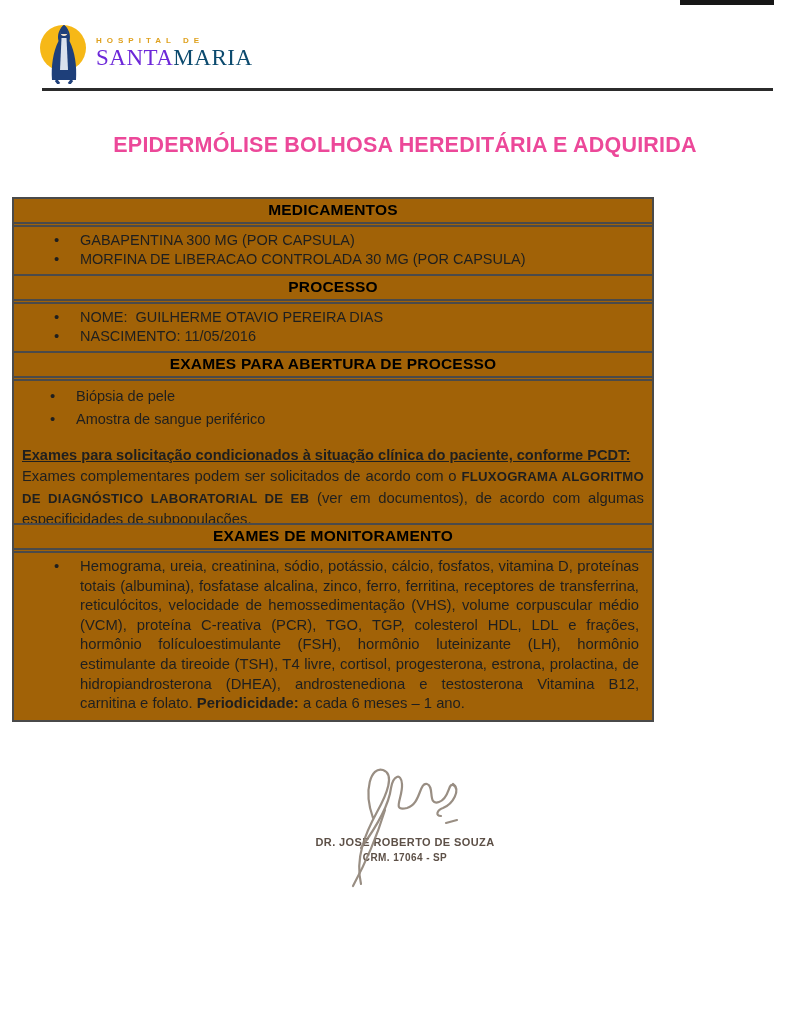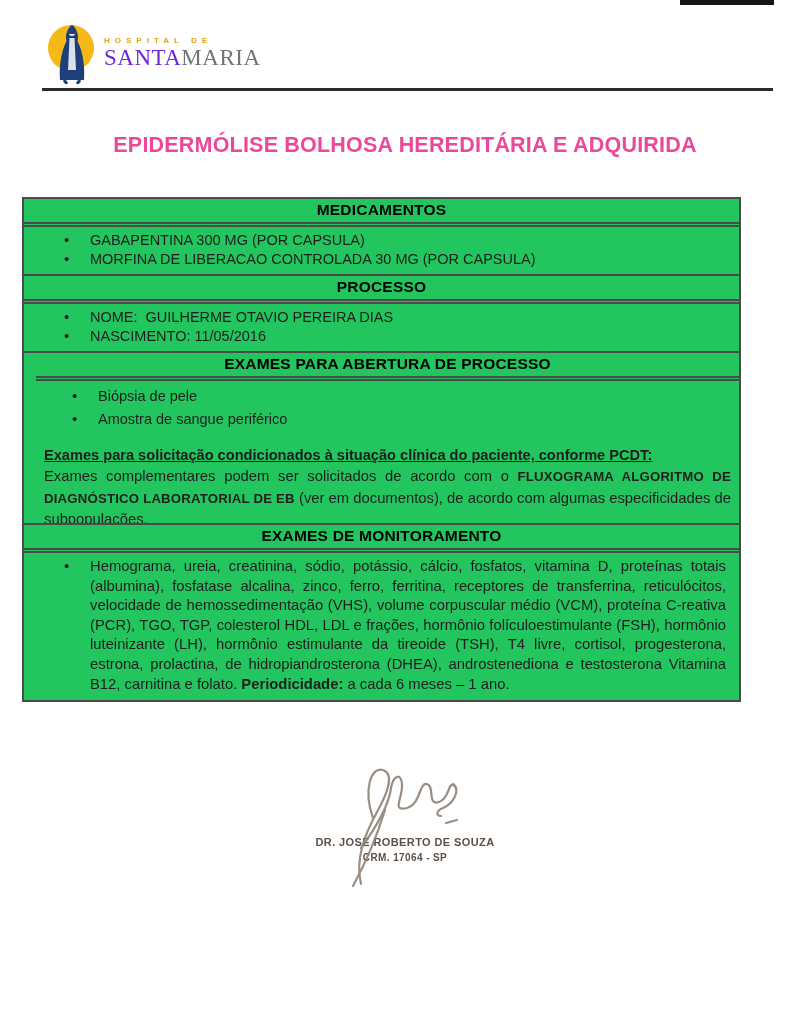--- a/index.html
+++ b/index.html
@@ -4,38 +4,38 @@
 <style>
   * { margin:0; padding:0; box-sizing:border-box; }
   html,body { background:#ffffff; }
   .page {
     position:relative; width:810px; height:1024px; background:#ffffff;
     font-family:"Liberation Sans", sans-serif; color:#1f1f1f; overflow:hidden;
   }
   .redact-bar { position:absolute; left:680px; top:0; width:94px; height:5px; background:#161616; }
 
   
-  .logo { position:absolute; left:48px; top:22px; width:300px; height:62px; }
+  .logo { position:absolute; left:40px; top:22px; width:300px; height:62px; }
   .logo-circle { position:absolute; left:0; top:3px; width:46px; height:46px; border-radius:50%; background:#F6B817; }
   .logo-figure { position:absolute; left:6px; top:0; width:36px; height:62px; }
   .logo-text { position:absolute; left:56px; top:14px; }
   .logo-top { font-size:8px; font-weight:700; letter-spacing:5px; color:#DFA11E; margin-bottom:1px; }
   .logo-name { font-family:"Liberation Serif", serif; font-size:23px; letter-spacing:0.5px; line-height:24px; }
   .logo-name .santa { color:#6d28d9; }
-  .logo-name .maria { color:#737373; }
+  .logo-name .maria { color:#0c4a6e; }
 
   .header-rule { position:absolute; left:42px; top:88px; width:731px; height:3px; background:#2b2b2b; }
 
   .doc-title {
     position:absolute; left:0; right:0; top:133px; text-align:center;
     font-size:21.5px; font-weight:700; color:#ec4899; letter-spacing:0.2px;
   }
 
   
-  .section-box { position:absolute; left:22px; width:719px; border:2px solid #4a4a4a; background:#22c55e; }
+  .section-box { position:absolute; left:12px; width:642px; border:2px solid #4a4a4a; background:#a16207; }
   .section-header {
     text-align:center; font-weight:700; font-size:15.5px; color:#000;
     padding:2px 0 3px; border-bottom:2px solid #4a4a4a; letter-spacing:0.2px;
   }
   .section-body { border-top:2px solid #4a4a4a; margin-top:1px; padding:4px 12px 6px; }
 
   .bullet-item { position:relative; padding-left:54px; font-size:14.5px; line-height:19px; white-space:pre-wrap; }
   .bullet-item::before { content:"•"; position:absolute; left:28px; top:-1px; font-size:15px; }
 
   .bullet-lg { line-height:23px; }
@@ -94,21 +94,21 @@
   </div>
 
   <div class="section-box" style="top:274px;">
     <div class="section-header">PROCESSO</div>
     <div class="section-body" style="min-height:38px;">
       <div class="bullet-item">NOME:  GUILHERME OTAVIO PEREIRA DIAS</div>
       <div class="bullet-item">NASCIMENTO: 11/05/2016</div>
     </div>
   </div>
 
-  <div class="section-box" style="top:351px;padding-left:12px;">
+  <div class="section-box" style="top:351px;">
     <div class="section-header">EXAMES PARA ABERTURA DE PROCESSO</div>
     <div class="section-body" style="min-height:124px; padding-left:8px; padding-right:8px;">
       <div class="bullet-item bullet-lg">Biópsia de pele</div>
       <div class="bullet-item bullet-lg">Amostra de sangue periférico</div>
       <div class="note-heading">Exames para solicitação condicionados à situação clínica do paciente, conforme PCDT:</div>
       <p class="note-body"><span>Exames complementares podem ser solicitados de acordo com o </span><span class="caps">FLUXOGRAMA ALGORITMO DE DIAGNÓSTICO LABORATORIAL DE EB</span><span> (ver em documentos), de acordo com algumas especificidades de subpopulações.</span></p>
     </div>
   </div>
 
   <div class="section-box" style="top:523px;">

